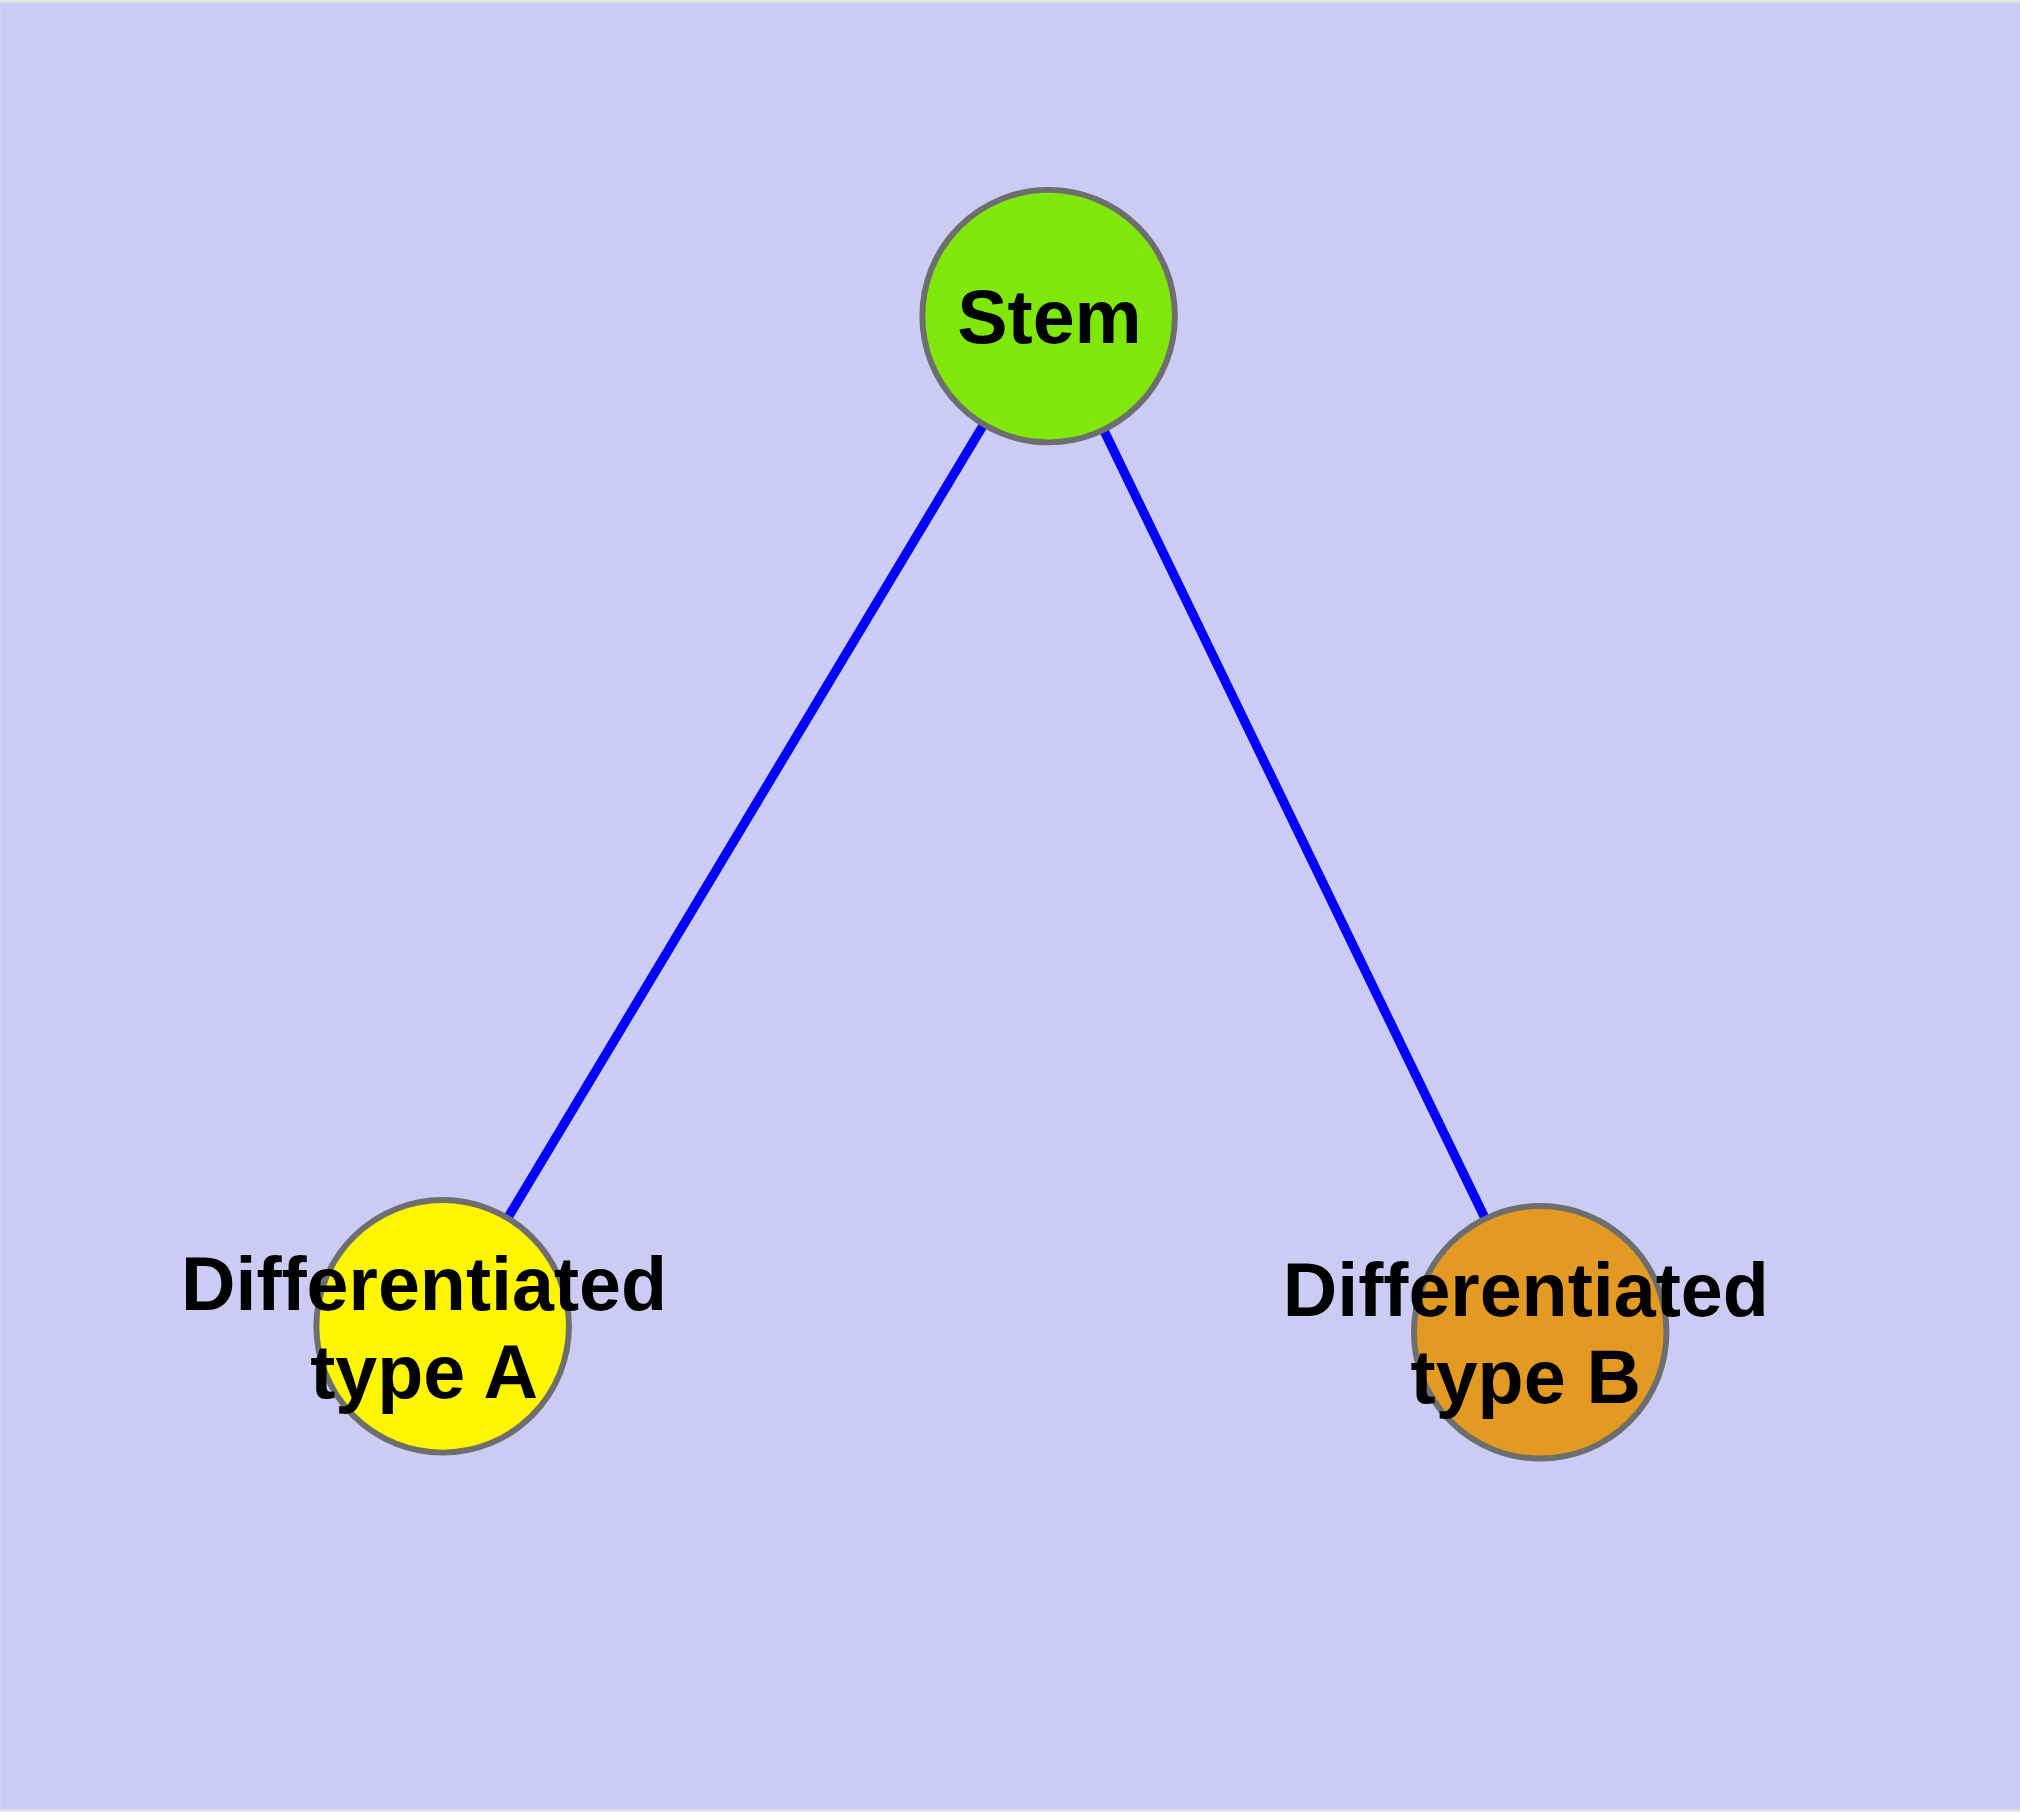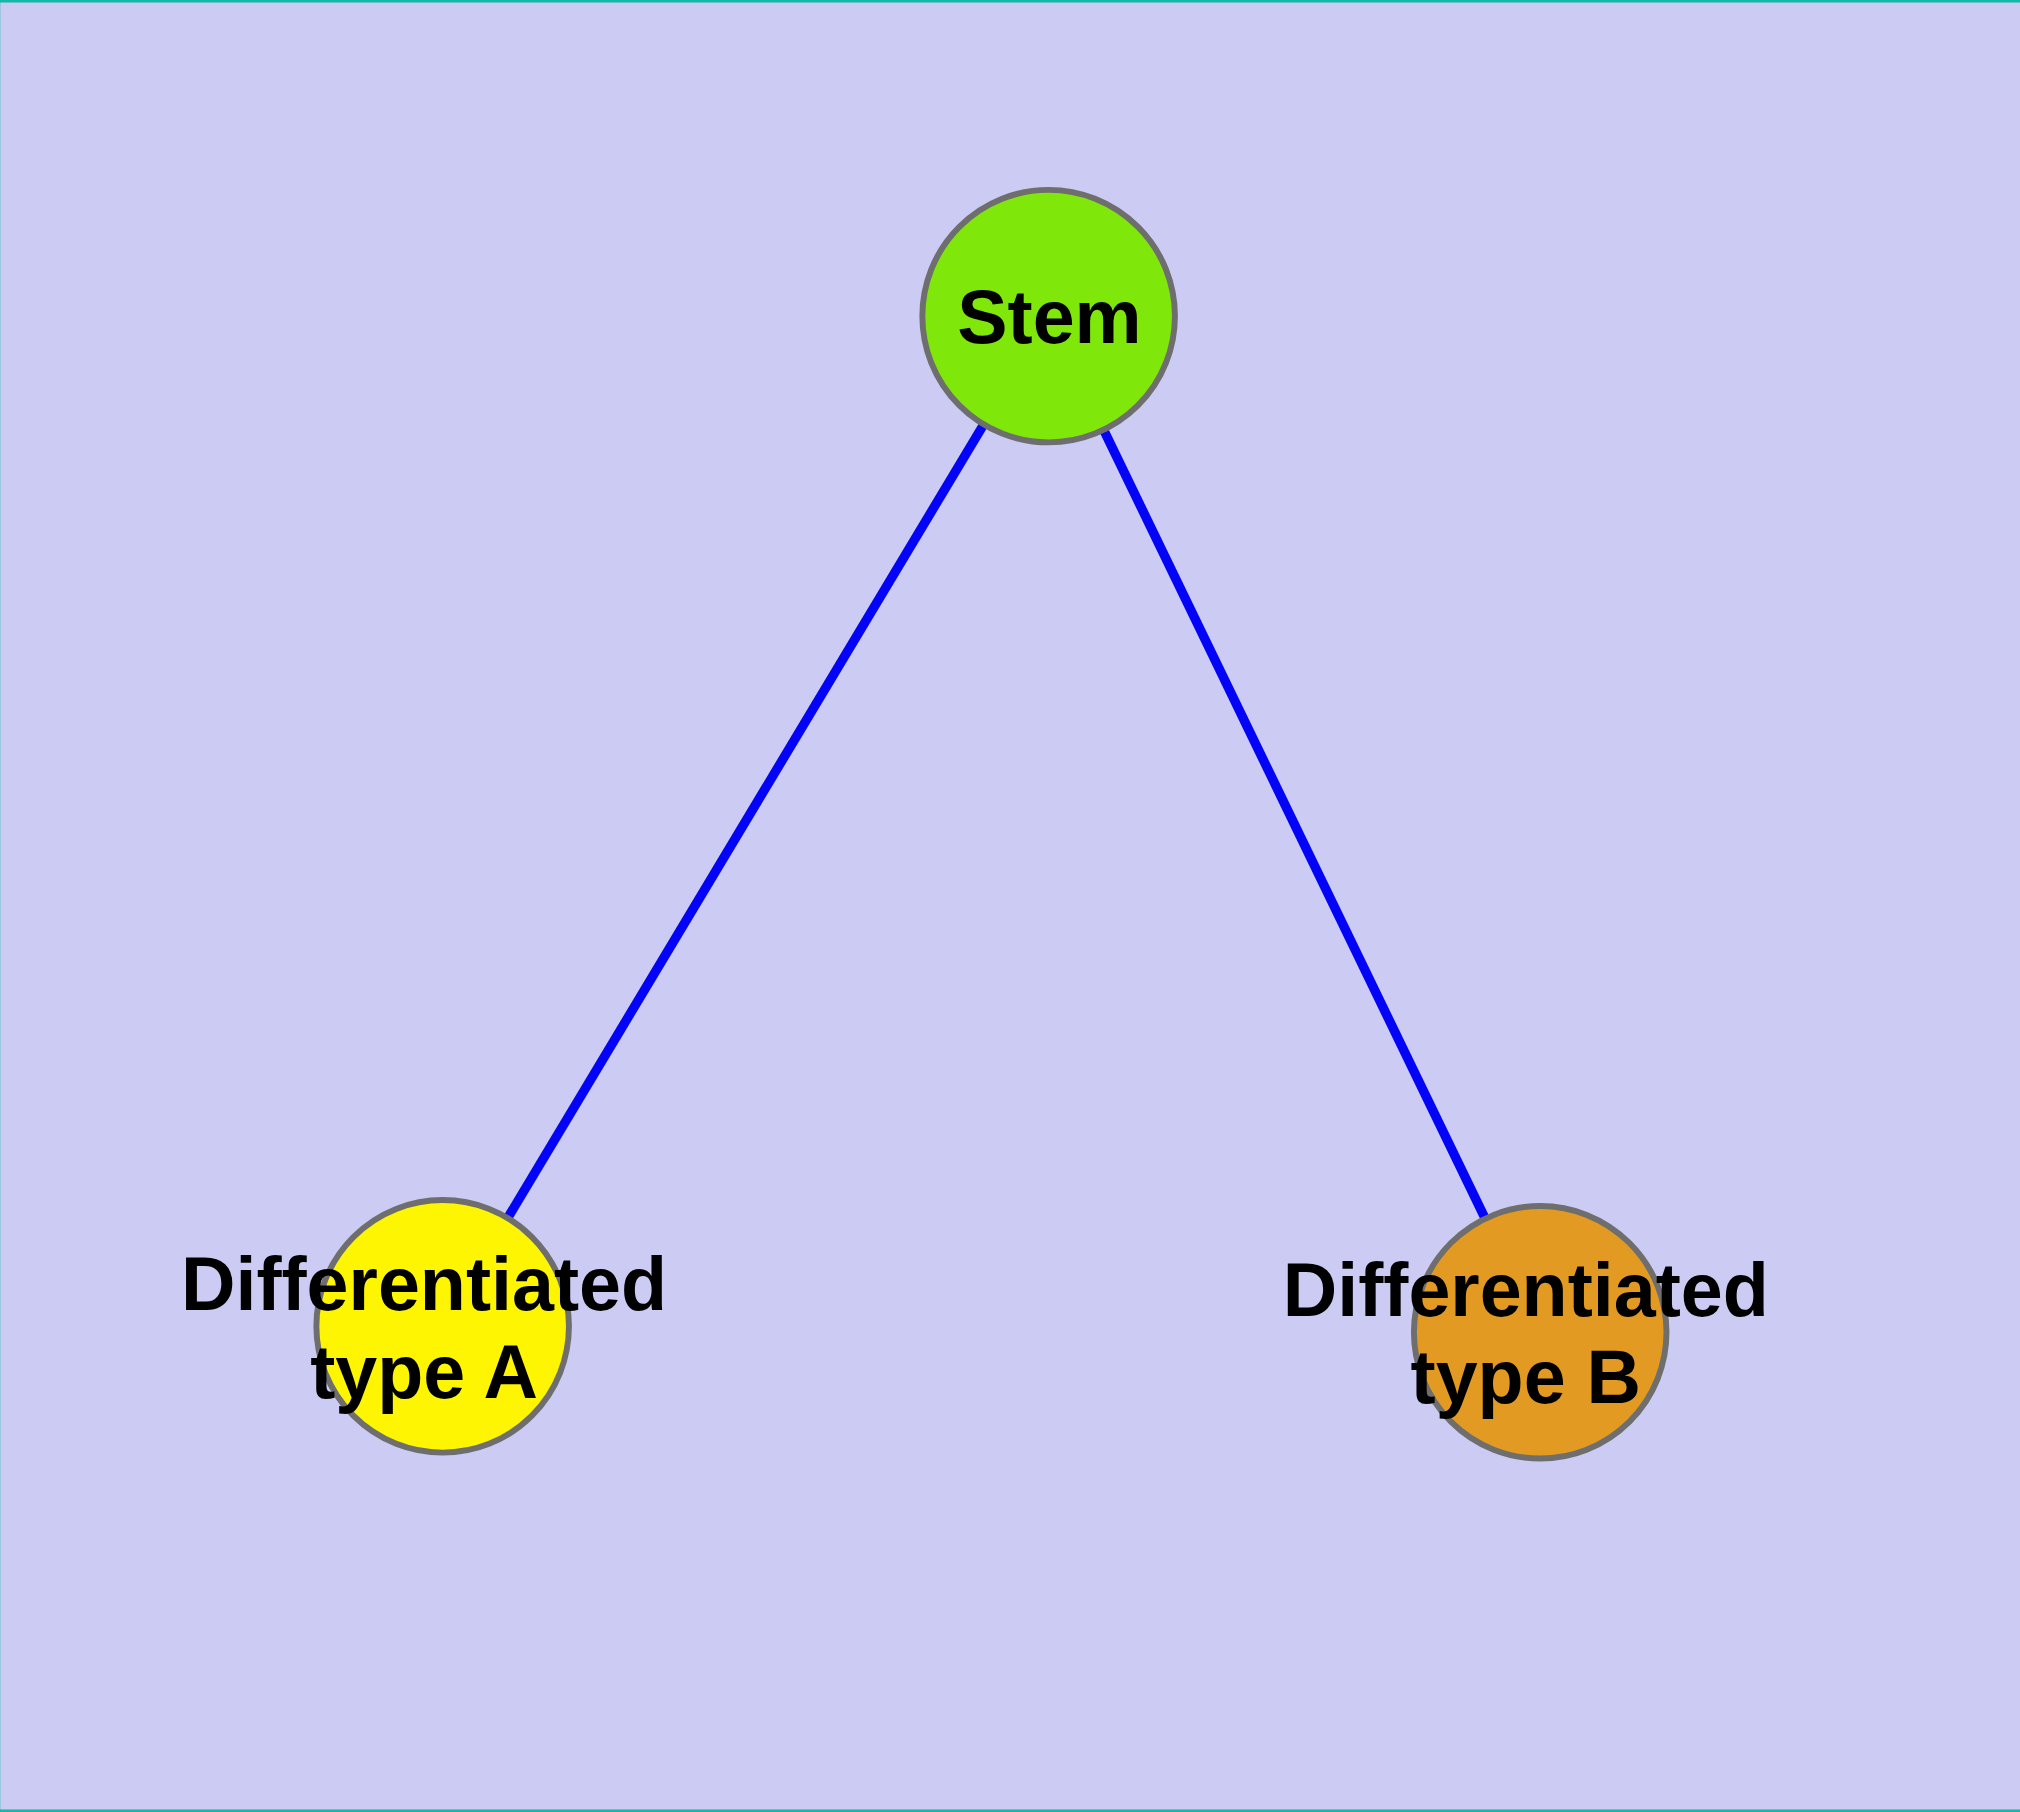--- a/index.html
+++ b/index.html
@@ -4,21 +4,21 @@
 <style>
   html, body {
     margin: 0;
     padding: 0;
     background: #ffffff;
   }
   .canvas {
     position: relative;
     width: 2021px;
     height: 1812px;
-    background: #14b8a6;
+    background: #e5e5e5;
     overflow: hidden;
   }
   .canvas svg {
     position: absolute;
     left: 0;
     top: 0;
     width: 100%;
     height: 100%;
     display: block;
   }

